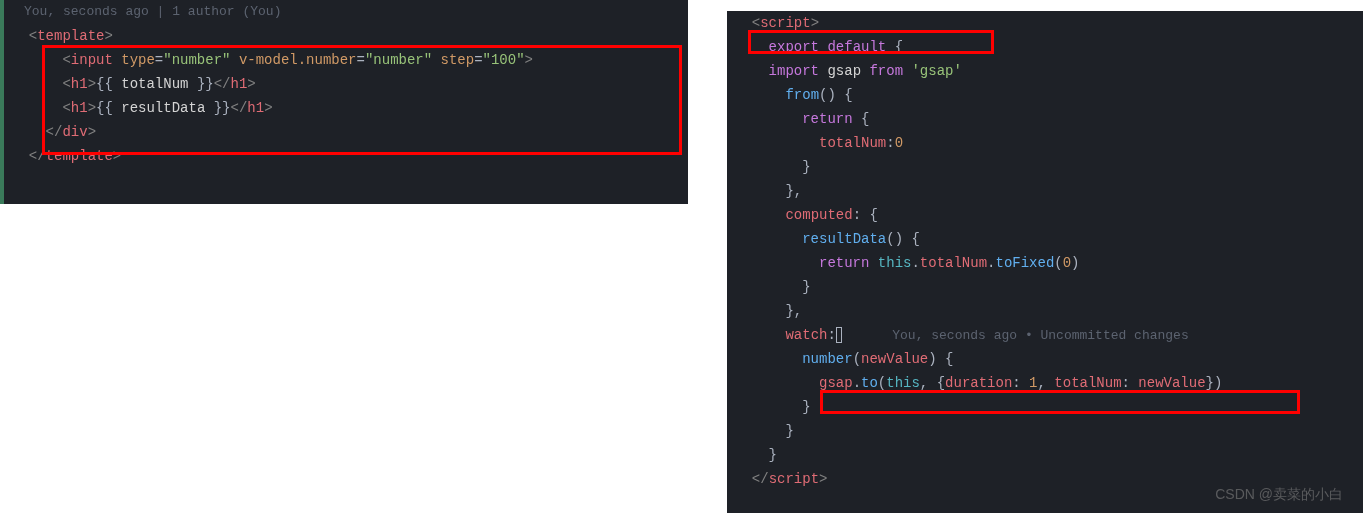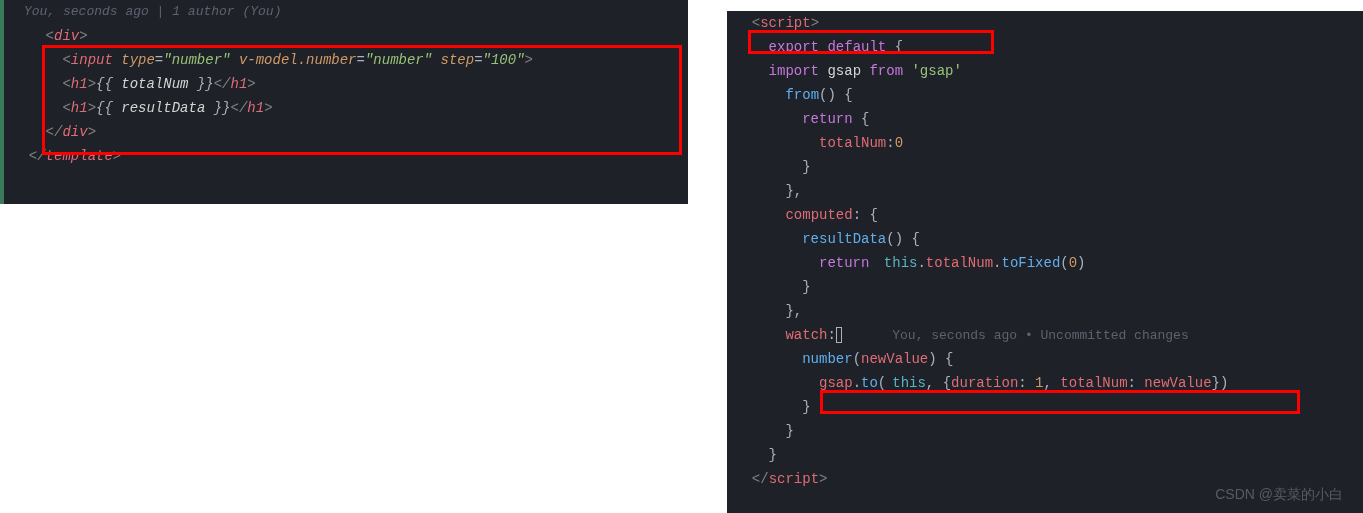--- a/index.html
+++ b/index.html
@@ -17,21 +17,20 @@
     color: #abb2bf;
     position: absolute;
     overflow: hidden;
   }
   .left-panel {
     left: 0;
     top: 0;
     width: 688px;
     height: 204px;
     border-left: 4px solid #3a7a5a;
-    font-style: italic;
   }
   .right-panel {
     left: 727px;
     top: 11px;
     width: 648px;
     height: 513px;
   }
   .code-line {
     white-space: pre;
     padding: 0 8px;
@@ -54,21 +53,21 @@
   .string { color: #98c379; }
   .keyword { color: #c678dd; }
   .variable { color: #e06c75; }
   .punct { color: #abb2bf; }
   .func { color: #61afef; }
   .number { color: #d19a66; }
   .param { color: #e06c75; }
   .prop { color: #e06c75; }
   .white { color: #d4d4d4; }
   .mustache { color: #abb2bf; }
-  .this { color: #56b6c2; margin-left: 6px; }
+  .this { color: #56b6c2; }
   .red-box {
     border: 3px solid #ff0000;
     position: absolute;
   }
   .red-box-left {
     left: 42px;
     top: 45px;
     width: 640px;
     height: 110px;
   }
@@ -99,21 +98,21 @@
     font-size: 14px;
     font-family: Arial, sans-serif;
     opacity: 0.6;
   }
 </style>
 </head>
 <body>
 
 <div class="editor-panel left-panel">
   <div class="code-line git-lens">You, seconds ago | 1 author (You)</div>
-  <div class="code-line">    <span class="tag">&lt;</span><span class="tag-name">div</span><span class="tag">&gt;</span></div>
+  <div class="code-line">  <span class="tag">&lt;</span><span class="tag-name">template</span><span class="tag">&gt;</span></div>
   <div class="code-line">      <span class="tag">&lt;</span><span class="tag-name">input</span><span> </span><span class="attr-name">type</span><span class="attr-eq">=</span><span class="string">"number"</span><span> </span><span class="attr-name">v-model.number</span><span class="attr-eq">=</span><span class="string">"number"</span><span> </span><span class="attr-name">step</span><span class="attr-eq">=</span><span class="string">"100"</span><span class="tag">&gt;</span></div>
   <div class="code-line">      <span class="tag">&lt;</span><span class="tag-name">h1</span><span class="tag">&gt;</span><span class="mustache">{{ </span><span class="white">totalNum</span><span class="mustache"> }}</span><span class="tag">&lt;/</span><span class="tag-name">h1</span><span class="tag">&gt;</span></div>
   <div class="code-line">      <span class="tag">&lt;</span><span class="tag-name">h1</span><span class="tag">&gt;</span><span class="mustache">{{ </span><span class="white">resultData</span><span class="mustache"> }}</span><span class="tag">&lt;/</span><span class="tag-name">h1</span><span class="tag">&gt;</span></div>
   <div class="code-line">    <span class="tag">&lt;/</span><span class="tag-name">div</span><span class="tag">&gt;</span></div>
   <div class="code-line">  <span class="tag">&lt;/</span><span class="tag-name">template</span><span class="tag">&gt;</span></div>
 </div>
 
 <div class="editor-panel right-panel">
   <div class="code-line">  <span class="tag">&lt;</span><span class="tag-name">script</span><span class="tag">&gt;</span></div>
   <div class="code-line">    <span class="keyword">export</span><span class="keyword"> default</span><span class="punct"> {</span></div>

